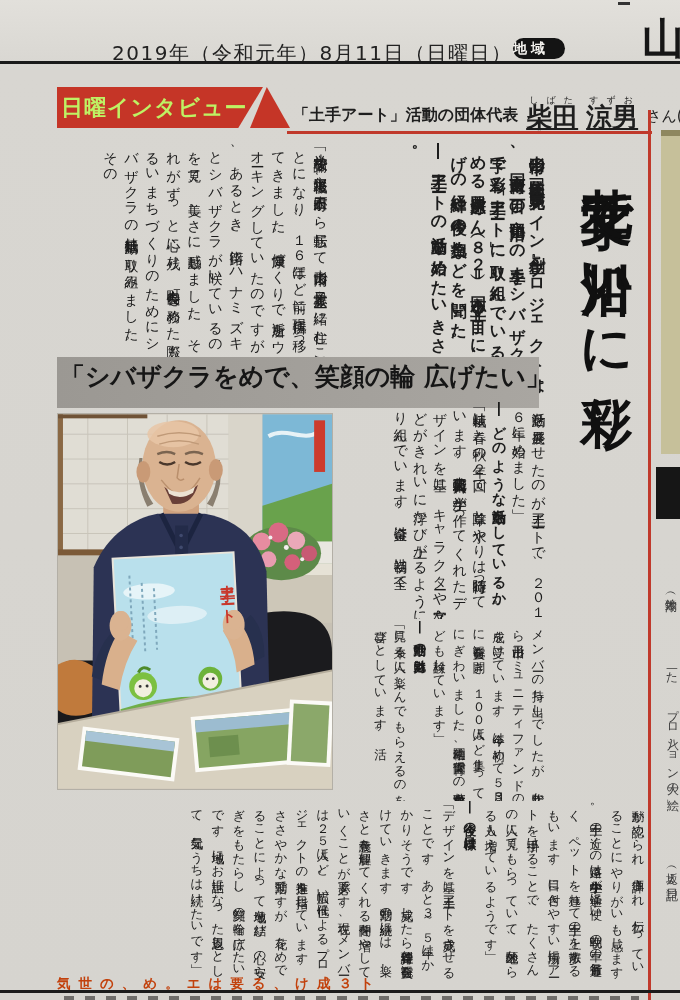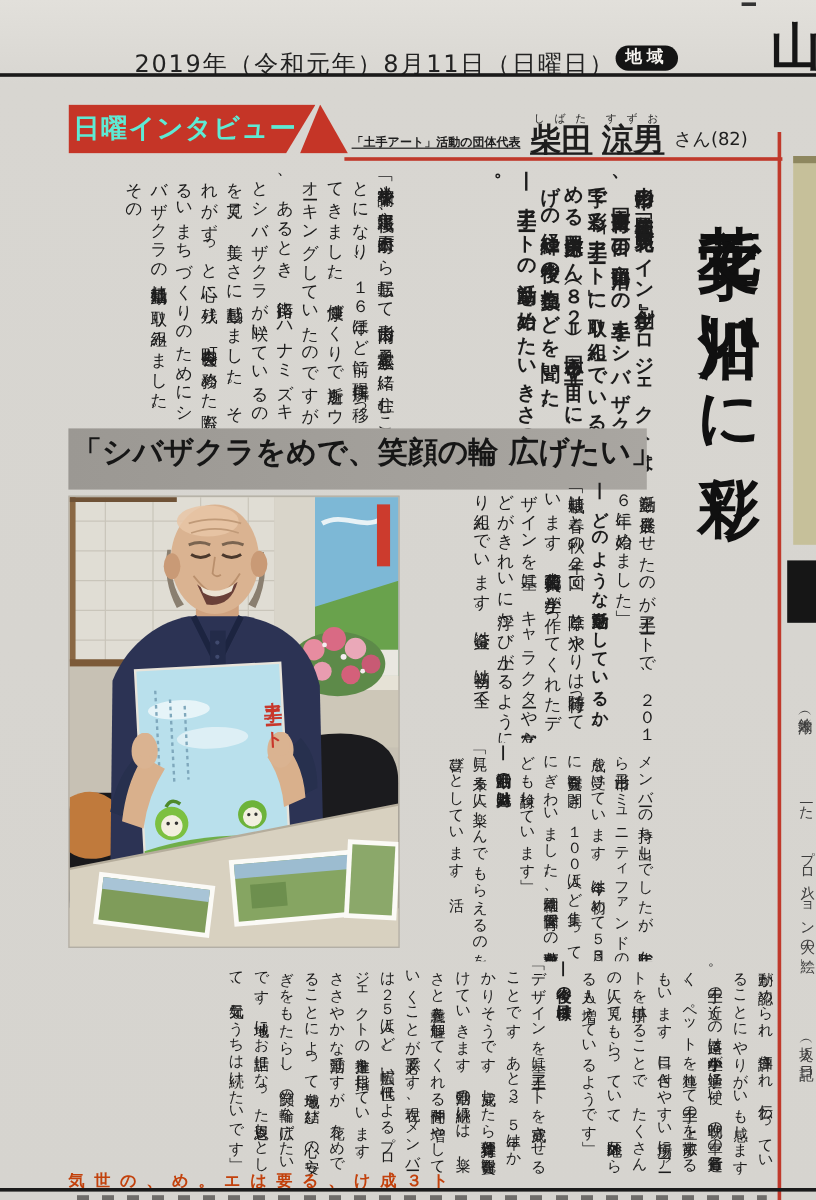--- a/index.html
+++ b/index.html
@@ -3,33 +3,33 @@
 <meta charset="utf-8">
 <style>
   html,body{margin:0;padding:0;background:#b9b7b3;}
   .page{position:relative;width:680px;height:1000px;margin:0 auto;background:#d8d6d1;overflow:hidden;
         font-family:"DejaVu Serif",serif;color:#1e1e1e;}
   .page::before{content:"";position:absolute;inset:0;background:linear-gradient(180deg,#e2e0db 0,#d8d6d1 70px,#d6d4cf 100%);pointer-events:none;}
   .abs{position:absolute;}
   
   .dateline{left:112px;top:40px;font-family:"DejaVu Sans",sans-serif;font-size:20px;font-weight:500;letter-spacing:1.5px;color:#222;white-space:nowrap;}
   .section-badge{left:513px;top:38px;width:52px;height:21px;border-radius:11px;background:#141414;color:#f4f2ee;
-        font-family:"DejaVu Sans",sans-serif;font-size:14px;font-weight:700;letter-spacing:4px;text-align:center;line-height:21px;}
+        font-family:"DejaVu Sans",sans-serif;font-size:14px;font-weight:700;letter-spacing:4px;line-height:21px;}
   .masthead{left:642px;top:18px;font-family:"DejaVu Sans",sans-serif;font-size:42px;font-weight:800;color:#161616;line-height:1;}
   .regmark{left:618px;top:2px;width:12px;height:3px;background:#333;}
   .rule-top{left:0;top:61px;width:680px;height:3px;background:#1a1a1a;}
   
   .series-banner{left:57px;top:87px;width:206px;height:41px;background:#c53527;
         clip-path:polygon(0 0,100% 0,88% 100%,0 100%);}
-  .series-banner span{display:block;padding-left:4px;line-height:41px;color:#5eead4;
+  .series-banner span{display:block;padding-left:4px;line-height:41px;color:#bef264;
         font-family:"DejaVu Sans",sans-serif;font-size:22px;font-weight:700;letter-spacing:1px;white-space:nowrap;}
   .series-tri{left:250px;top:87px;width:40px;height:41px;background:#c53527;clip-path:polygon(42% 0,100% 100%,0 100%);}
   
   .role-name{left:293px;top:88px;height:42px;display:flex;align-items:flex-end;gap:8px;white-space:nowrap;}
-  .role-name .role{font-family:"DejaVu Sans",sans-serif;font-size:10px;font-weight:600;padding-bottom:4px;text-decoration:underline;}
+  .role-name .role{font-family:"DejaVu Sans",sans-serif;font-size:16px;font-weight:600;padding-bottom:4px;}
   .role-name ruby{font-size:26px;font-weight:700;line-height:1;text-decoration:underline;}
   .role-name rt{font-size:9px;font-weight:400;letter-spacing:2px;}
   .role-name .suffix{font-family:"DejaVu Sans",sans-serif;font-size:15px;font-weight:500;padding-bottom:4px;}
   .rule-red-h{left:287px;top:131px;width:365px;height:3px;background:#c0392b;}
   .rule-red-v{left:648px;top:110px;width:3px;height:890px;background:#c0392b;}
   
   .headline-v{left:560px;top:146px;height:566px;width:94px;writing-mode:vertical-rl;text-orientation:mixed;
         font-family:"DejaVu Sans",sans-serif;font-size:52px;font-weight:700;letter-spacing:4px;color:#101010;line-height:94px;}
   
   .vcol{position:absolute;writing-mode:vertical-rl;text-orientation:mixed;word-break:break-all;line-break:anywhere;

